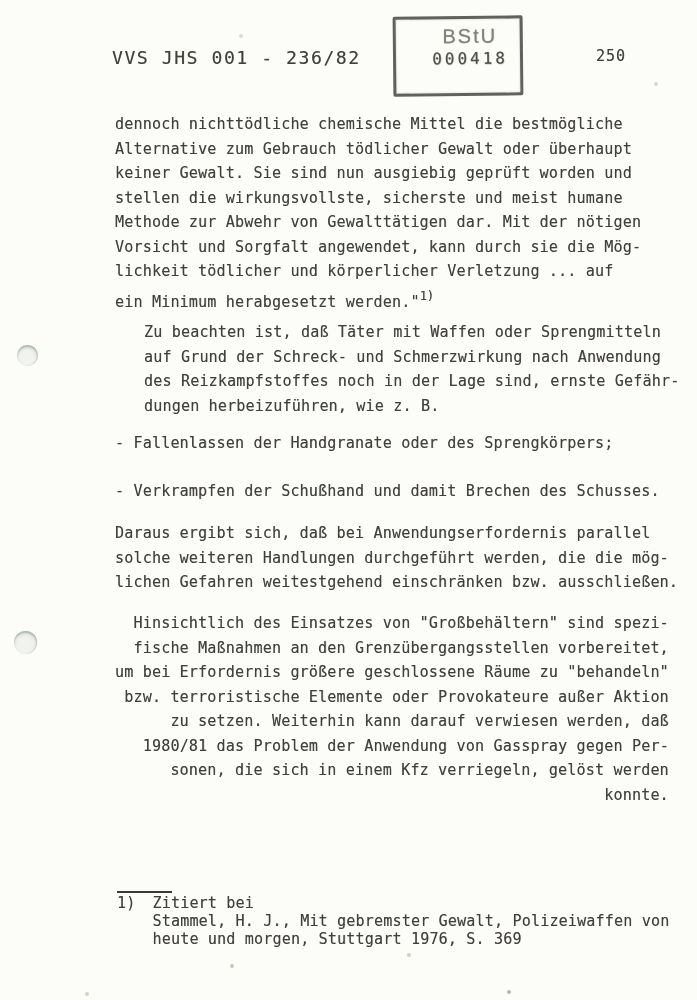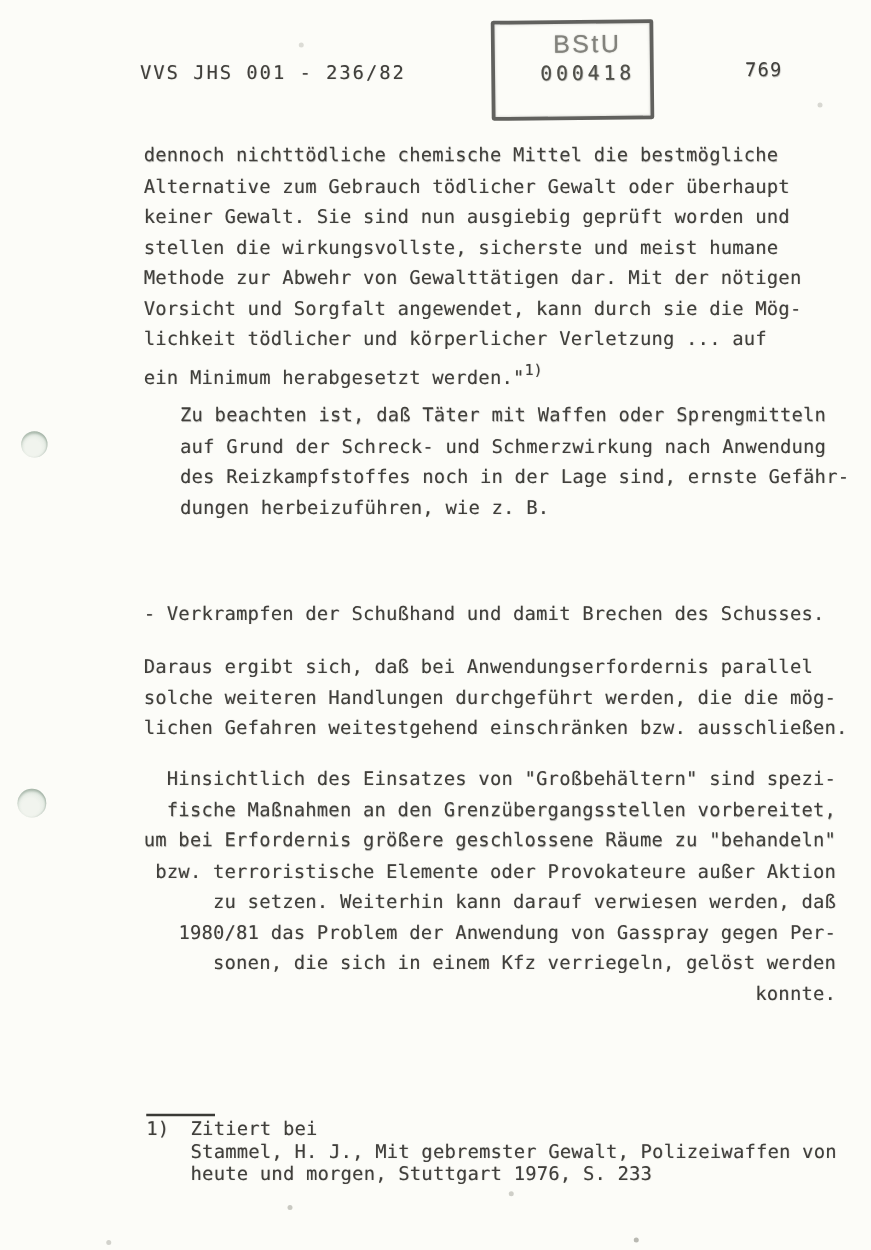--- a/index.html
+++ b/index.html
@@ -23,21 +23,21 @@
     white-space: pre;
     font-size: 15px;
     letter-spacing: 0.2px;
     line-height: 24.5px;
     color: #403f3b;
     text-shadow: 0.3px 0.3px 0.6px rgba(64,63,59,0.45);
   }
   .header-id {
     left: 112px; top: 46px;
     letter-spacing: 1.6px;
-    font-size: 15px;
+    font-size: 18px;
   }
   .page-num {
     left: 596px; top: 44px;
     letter-spacing: 1px;
   }
   
   .stamp {
     position: absolute;
     left: 393px; top: 16px;
     width: 124px; height: 74px;
@@ -130,36 +130,37 @@
 
   <div class="tw header-id">VVS JHS 001 - 236/82</div>
 
   <div class="stamp">
     <div class="stamp-inner">
       <div class="stamp-line1">BStU</div>
       <div class="stamp-line2">000418</div>
     </div>
   </div>
 
-  <div class="tw page-num">769</div>
+  <div class="tw page-num">250</div>
 
   <div class="tw p-quote"><span>dennoch nichttödliche chemische Mittel die bestmögliche
 Alternative zum Gebrauch tödlicher Gewalt oder überhaupt
 keiner Gewalt. Sie sind nun ausgiebig geprüft worden und
 stellen die wirkungsvollste, sicherste und meist humane
 Methode zur Abwehr von Gewalttätigen dar. Mit der nötigen
 Vorsicht und Sorgfalt angewendet, kann durch sie die Mög-
 lichkeit tödlicher und körperlicher Verletzung ... auf
 ein Minimum herabgesetzt werden."</span><sup class="fn-ref">1)</sup></div>
 
   <div class="tw p-caution">Zu beachten ist, daß Täter mit Waffen oder Sprengmitteln
 auf Grund der Schreck- und Schmerzwirkung nach Anwendung
 des Reizkampfstoffes noch in der Lage sind, ernste Gefähr-
 dungen herbeizuführen, wie z. B.</div>
 
+  <div class="tw bullet-1">- Fallenlassen der Handgranate oder des Sprengkörpers;</div>
 
   <div class="tw bullet-2">- Verkrampfen der Schußhand und damit Brechen des Schusses.</div>
 
   <div class="tw p-daraus">Daraus ergibt sich, daß bei Anwendungserfordernis parallel
 solche weiteren Handlungen durchgeführt werden, die die mög-
 lichen Gefahren weitestgehend einschränken bzw. ausschließen.</div>
 
   <div class="tw p-hinsicht">Hinsichtlich des Einsatzes von "Großbehältern" sind spezi-
 fische Maßnahmen an den Grenzübergangsstellen vorbereitet,
 um bei Erfordernis größere geschlossene Räume zu "behandeln"
@@ -169,21 +170,21 @@
 sonen, die sich in einem Kfz verriegeln, gelöst werden
 konnte.</div>
 
 
   <div class="fn-rule"></div>
 
   <div class="footnote">
     <span class="fn-marker">1)</span>
     <span class="fn-text">Zitiert bei
 Stammel, H. J., Mit gebremster Gewalt, Polizeiwaffen von
-heute und morgen, Stuttgart 1976, S. 233</span>
+heute und morgen, Stuttgart 1976, S. 369</span>
   </div>
 
   <div class="punch punch-1"></div>
   <div class="punch punch-2"></div>
 
   <div class="specks"></div>
 
 </div>
 
 </body></html>

